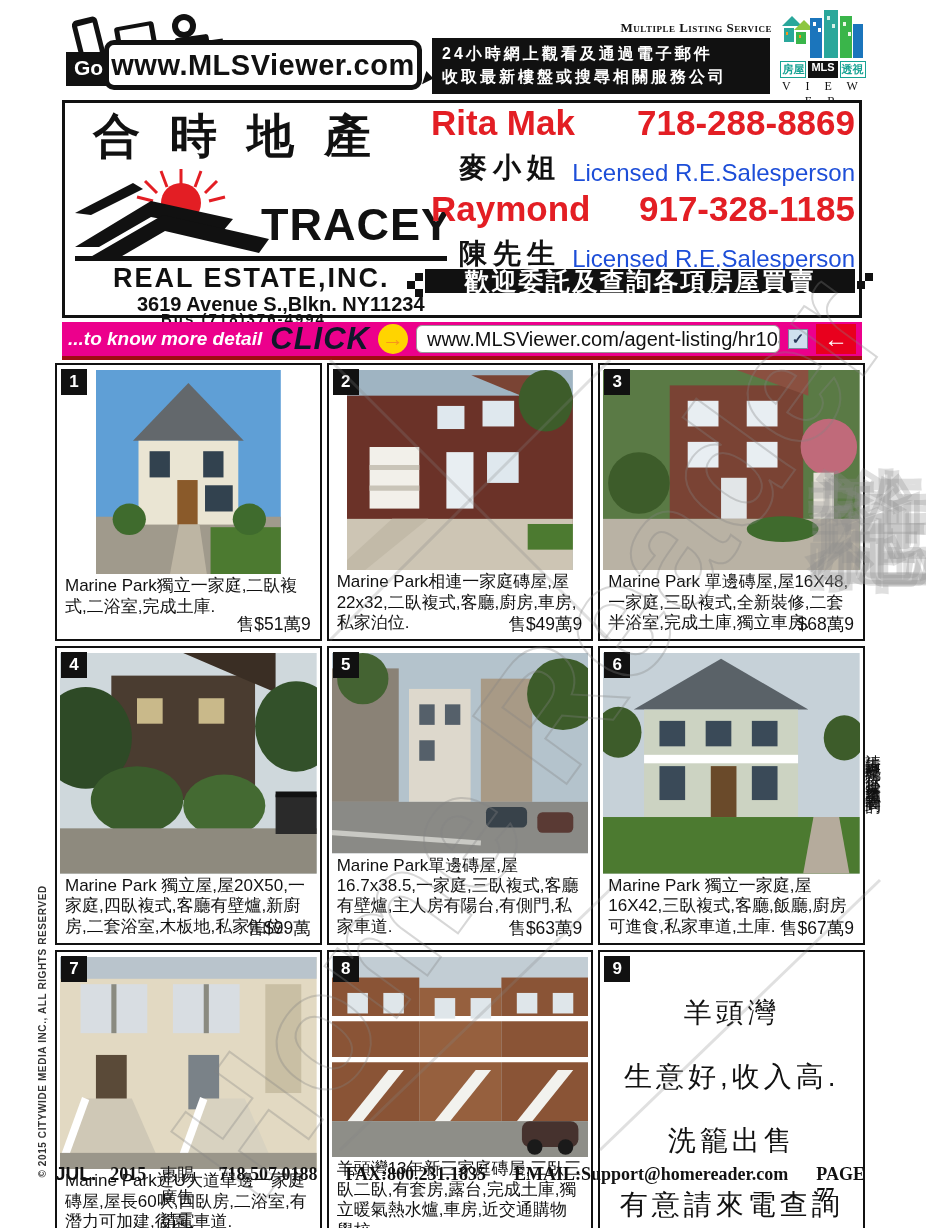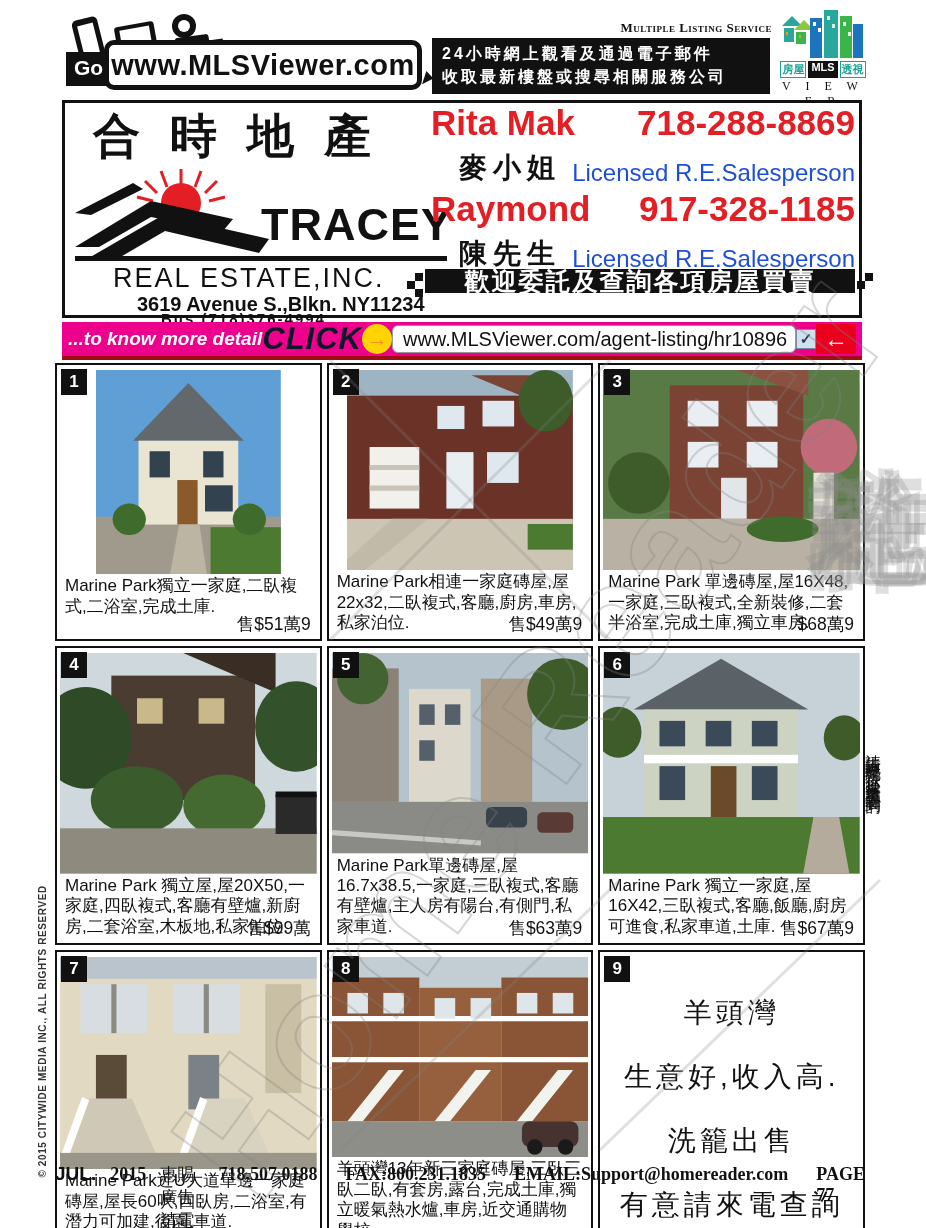--- a/index.html
+++ b/index.html
@@ -33,38 +33,38 @@
   .logo-cn-row .mlsbox { font-size:11px; font-weight:bold; color:#fff; background:#111; padding:0 3px; }
   .viewer-word { font-size:12px; letter-spacing:6px; font-family:"Liberation Serif", serif; margin-top:1px; }
 
   
   .header-box { position:absolute; left:62px; top:100px; width:800px; height:218px;
     border:3px solid #111; background:#fff; }
   .cn-name { position:absolute; left:28px; top:2px; font-size:47px; font-weight:bold; letter-spacing:30px; white-space:nowrap; }
   .tracey-logo { position:absolute; left:8px; top:58px; width:200px; height:100px; }
   .tracey-word { position:absolute; left:196px; top:96px; font-size:45px; font-weight:bold; letter-spacing:1px; }
   .tracey-underline { position:absolute; left:10px; top:153px; width:372px; height:5px; background:#111; }
-  .re-inc { position:absolute; left:48px; top:160px; font-size:27px; font-weight:normal; letter-spacing:2px;text-align:center; }
+  .re-inc { position:absolute; left:48px; top:160px; font-size:27px; font-weight:bold; letter-spacing:2px;text-align:center; }
   .addr { position:absolute; left:72px; top:190px; font-size:20px; font-weight:bold; }
   .bus-line { position:absolute; left:96px; top:207px; font-size:15px; font-weight:bold; letter-spacing:2px; }
   .fax-line { position:absolute; left:96px; top:224px; font-size:15px; font-weight:bold; letter-spacing:2px; }
   .agent-row { position:absolute; left:366px; width:424px; display:flex; justify-content:space-between; align-items:flex-end; }
   .agent-name { color:#e31e24; font-weight:bold; font-size:35px; white-space:nowrap; }
   .agent-phone { color:#e31e24; font-weight:bold; font-size:35px; white-space:nowrap; }
   .agent-cn { font-weight:bold; font-size:28px; letter-spacing:6px; padding-left:28px; }
   .agent-lic { font-size:24px; color:#1d4ed8; }
   .welcome-bar { position:absolute; left:360px; top:166px; width:430px; height:24px;
     background:#111; color:#fff; display:flex; align-items:center; justify-content:center;
     font-size:25px; font-weight:bold; letter-spacing:2px; }
   .chk { position:absolute; width:8px; height:8px; background:#111; }
 
   
   .click-bar { position:absolute; left:62px; top:322px; width:800px; height:38px;
     background:#ec008c; border-bottom:4px solid #a00d12;
-    display:flex; align-items:center; padding:0 6px; gap:0; }
+    display:flex; align-items:center; padding:0 6px; gap:8px; }
   .click-label { color:#fff; font-weight:bold; font-style:italic; font-size:19px; white-space:nowrap; }
   .click-word { color:#0f172a; font-weight:bold; font-style:italic; font-size:31px; letter-spacing:1px; white-space:nowrap; }
   .arrow-circle { width:30px; height:30px; border-radius:50%; background:#ffd400;
     display:flex; align-items:center; justify-content:center; flex:none;
     color:#f7941d; font-weight:bold; font-size:22px; }
   .click-url { flex:1 1 auto; height:28px; background:#fff; border-radius:6px; border:1px solid #999;
     display:flex; align-items:center; padding:0 10px; font-size:20px; color:#111; white-space:nowrap; overflow:hidden; }
   .checkbox { width:20px; height:20px; background:#cfe0ee; border:1px solid #7a8aa0; flex:none;
     display:flex; align-items:center; justify-content:center; font-size:15px; font-weight:bold; color:#2a3a5a; }
   .back-btn { width:40px; height:30px; background:#e8001d; flex:none;

